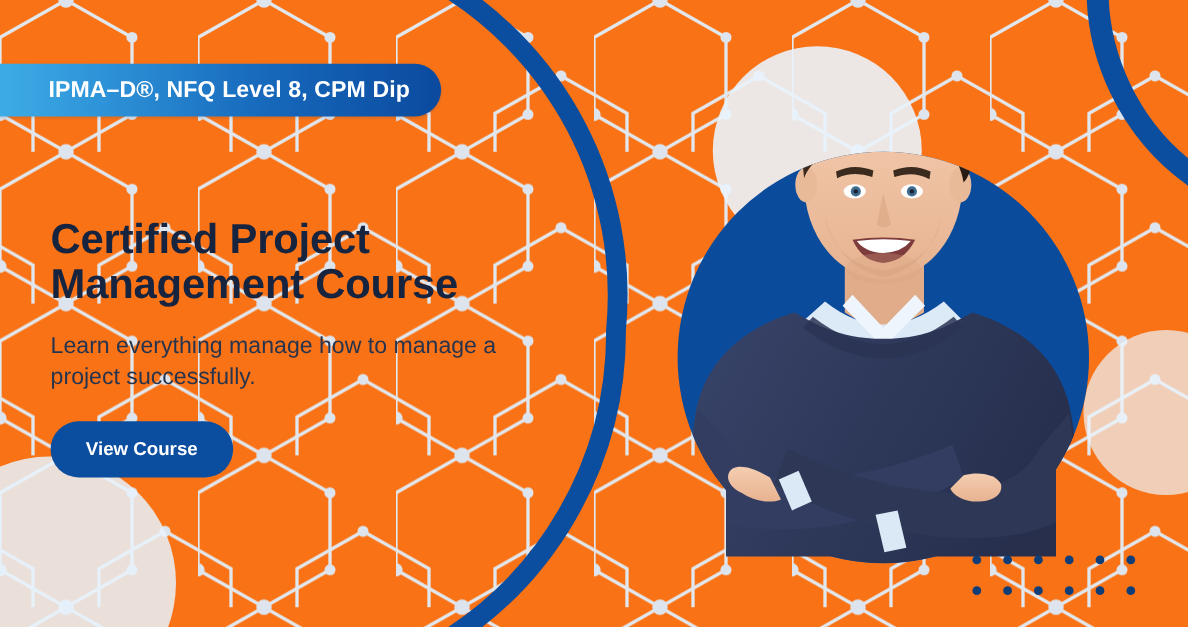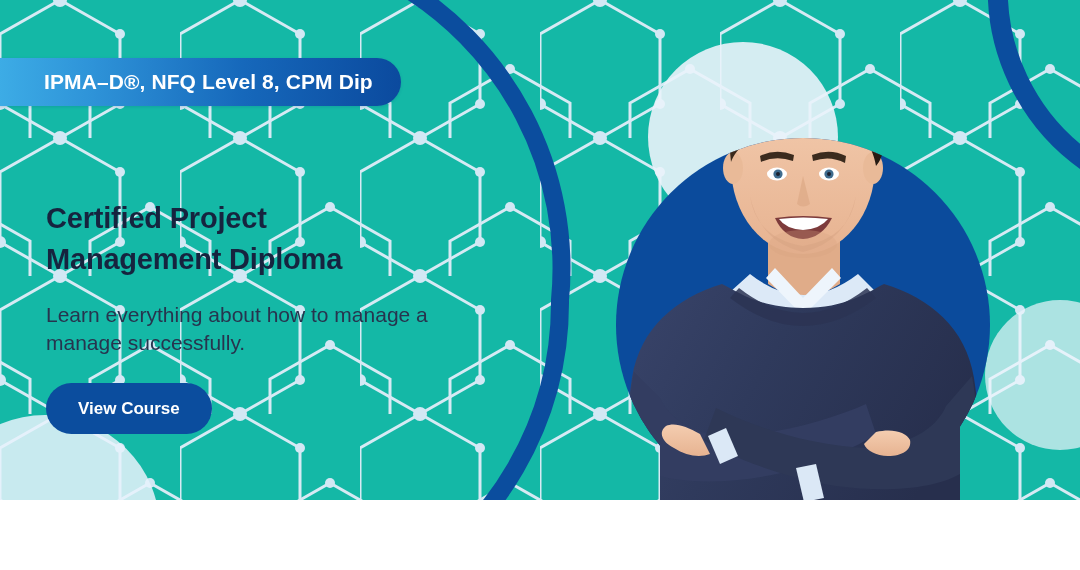--- a/index.html
+++ b/index.html
@@ -3,23 +3,23 @@
 <meta charset="utf-8">
 <style>
   html, body {
     margin: 0;
     padding: 0;
     background: #ffffff;
   }
   #banner {
     position: relative;
     width: 1080px;
-    height: 500px;
+    height: 570px;
     overflow: hidden;
-    background: #14b8a6;
+    background: #f97316;
     font-family: "Liberation Sans", sans-serif;
   }
 
   
   .bg-layer {
     position: absolute;
     inset: 0;
     pointer-events: none;
   }
   .bg-hex { opacity: 1; }
@@ -76,21 +76,21 @@
   
   .copy {
     position: absolute;
     left: 46px;
     top: 198px;
     width: 470px;
   }
   .headline {
     margin: 0;
     color: #16243f;
-    font-size: 29px;
+    font-size: 38px;
     line-height: 41px;
     font-weight: 700;
     letter-spacing: -0.2px;
   }
   .subhead {
     margin: 21px 0 0 0;
     color: #27344e;
     font-size: 21px;
     line-height: 28px;
     font-weight: 400;
@@ -186,23 +186,23 @@
     <path d="M 1000 -40 A 210 210 0 0 0 1100 170" fill="none" stroke="#0b4d9e" stroke-width="20"></path>
   </svg>
 
   <div class="badge">
     <span>IPMA–D®, NFQ Level 8, CPM Dip</span>
   </div>
 
   <div class="copy">
     <h1 class="headline">
       <span>Certified Project</span><br>
-      <span>Management Diploma</span>
+      <span>Management Course</span>
     </h1>
-    <p class="subhead">Learn everything about how to manage a manage successfully.</p>
+    <p class="subhead">Learn everything manage how to manage a project successfully.</p>
     <button class="cta">View Course</button>
   </div>
 
   <div class="photo-wrap">
     <div class="photo-disc"></div>
     <svg class="portrait" width="410" height="560" viewBox="0 0 410 560" xmlns="http://www.w3.org/2000/svg">
       <defs>
         <clipPath id="discclip">
 
           <path d="M 16 122 m 0 187 a 187 187 0 1 0 374 0 a 187 187 0 1 0 -374 0

